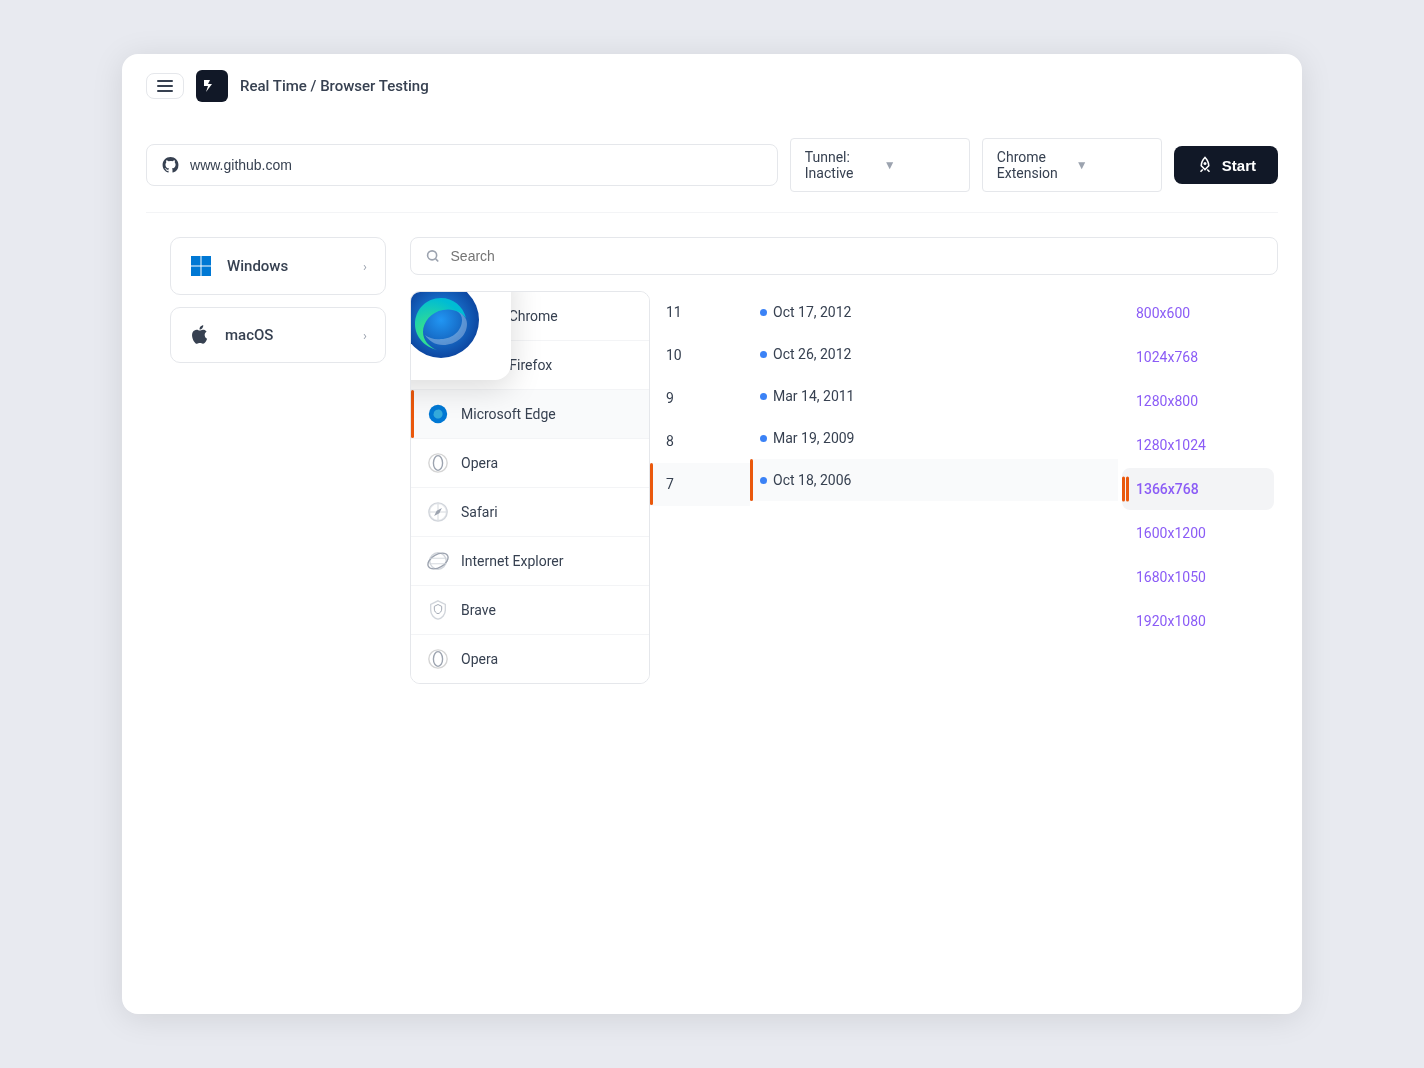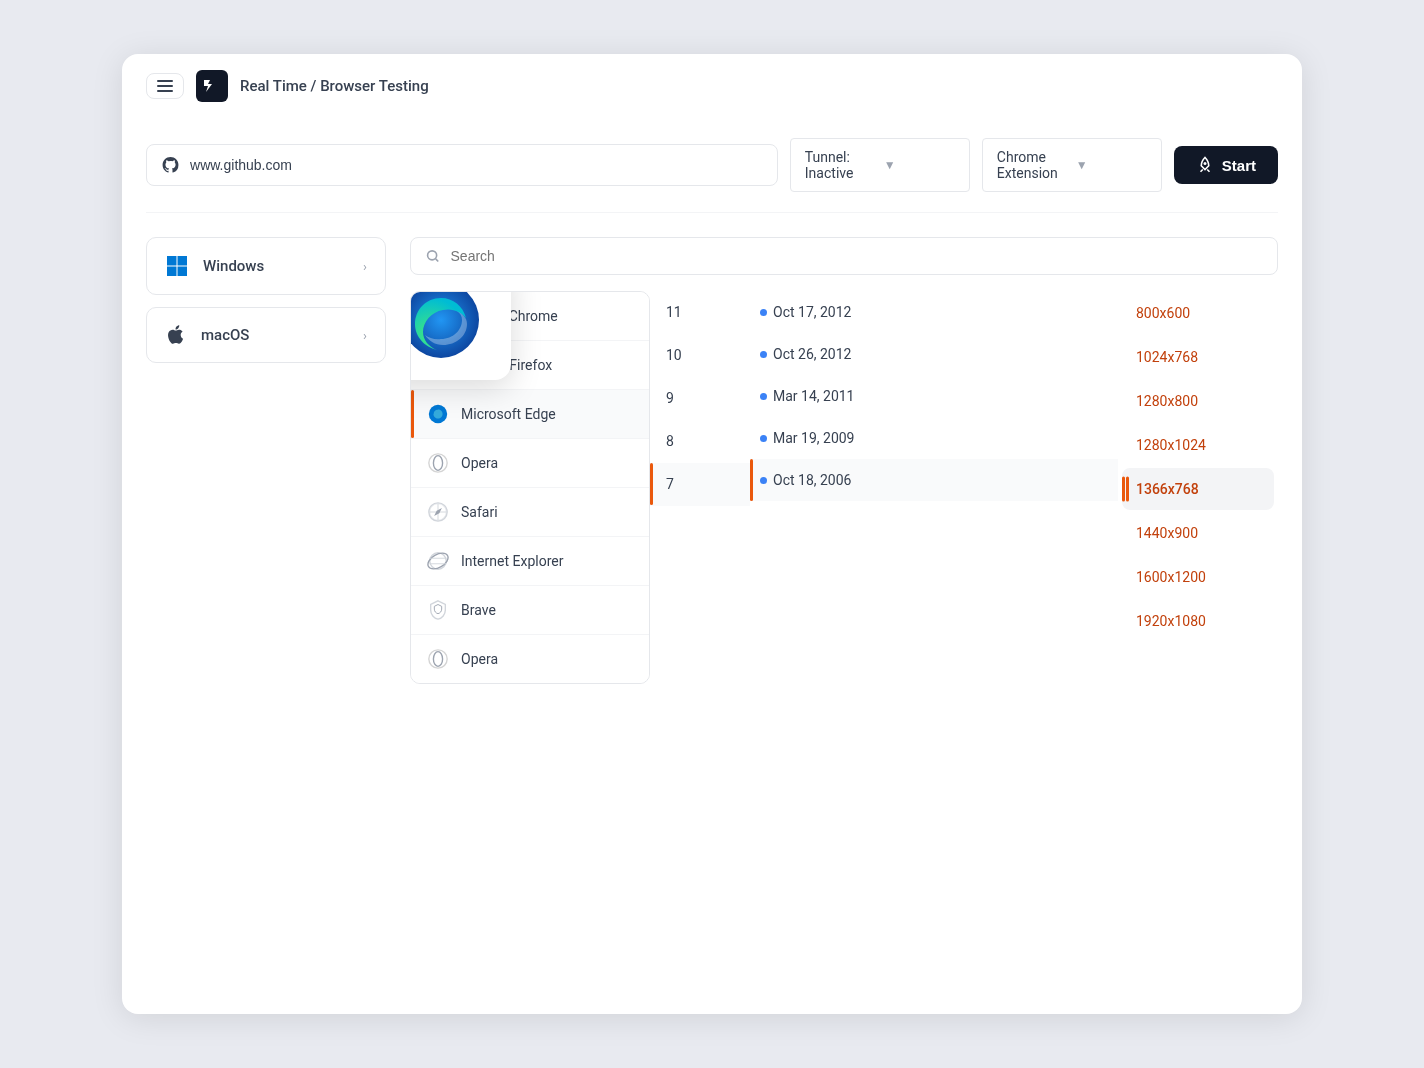--- a/index.html
+++ b/index.html
@@ -133,20 +133,21 @@
     }
     .os-item {
       display: flex;
       align-items: center;
       border: 1px solid #e5e7eb;
       border-radius: 10px;
       padding: 16px 18px;
       gap: 14px;
       cursor: pointer;
       background: #fff;
+      margin-left: 24px;
     }
     .os-item-label {
       font-size: 15px;
       font-weight: 500;
       color: #374151;
       flex: 1;
     }
     .os-chevron {
       color: #9ca3af;
       font-size: 13px;
@@ -285,21 +286,21 @@
     }
 
     .resolutions-panel {
       width: 160px;
       display: flex;
       flex-direction: column;
     }
     .resolution-item {
       padding: 13px 14px;
       font-size: 14px;
-      color: #c2410c;
+      color: #8b5cf6;
       cursor: pointer;
       border-radius: 8px;
       margin: 1px 4px;
     }
     .resolution-item.active {
       background: #f3f4f6;
       font-weight: 500;
       position: relative;
     }
     .resolution-item.active::before {
@@ -572,24 +573,24 @@
               <span>1280x800</span>
             </div>
             <div class="resolution-item">
               <span>1280x1024</span>
             </div>
             <div class="resolution-item active" style="background:#f3f4f6; position:relative;">
               <div style="position:absolute;left:4px;top:50%;transform:translateY(-50%);width:3px;height:60%;background:#ea580c;border-radius:2px;"></div>
               <span style="font-weight:500;">1366x768</span>
             </div>
             <div class="resolution-item">
-              <span>1440x900</span>
-            </div>
-            <div class="resolution-item">
               <span>1600x1200</span>
+            </div>
+            <div class="resolution-item">
+              <span>1680x1050</span>
             </div>
             <div class="resolution-item">
               <span>1920x1080</span>
             </div>
           </div>
         </div>
       </div>
     </div>
   </div>
 </div>

